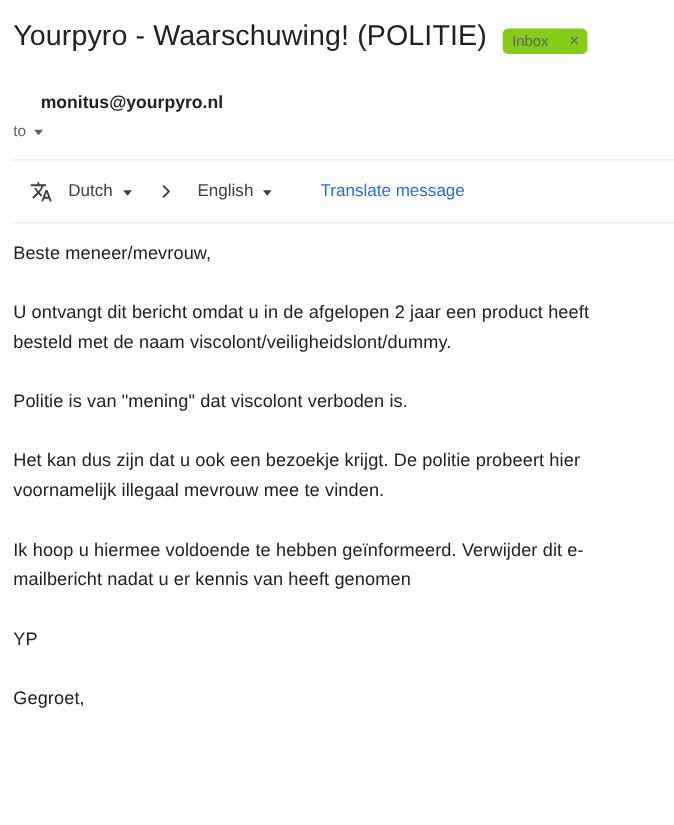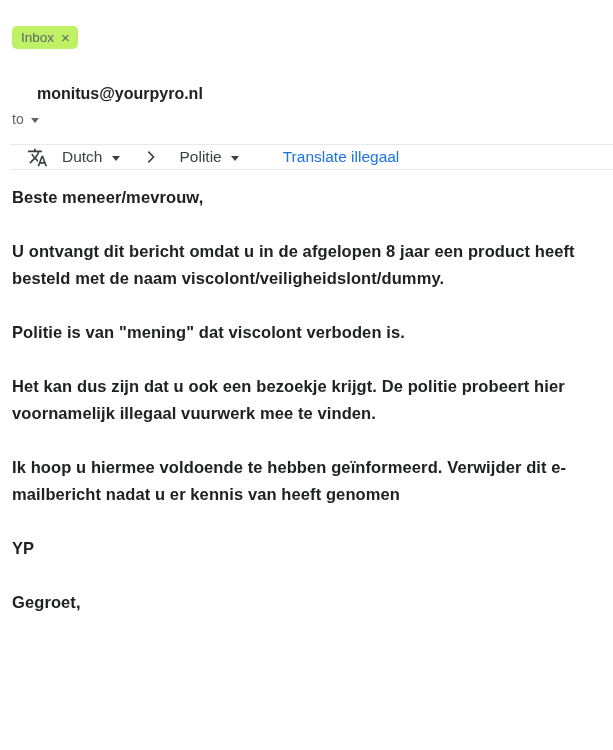--- a/index.html
+++ b/index.html
@@ -16,24 +16,24 @@
     display: flex; align-items: center; gap: 14px;
     margin-top: 4px;
   }
   .subject {
     font-size: 26px; font-weight: 400; color: #202124;
     line-height: 34px; letter-spacing: 0.1px;
     white-space: nowrap;
   }
   .chip {
     display: inline-flex; align-items: center;
-    background: #bef264; border-radius: 5px;
+    background: #84cc16; border-radius: 5px;
     padding: 4px 8px 4px 9px;
     font-size: 13.5px; color: #5f6368;
-    cursor: default; flex: none; margin-top: 12px;
+    cursor: default; flex: none; margin-top: 12px; gap: 12px;
   }
   .chip-x {
     margin-left: 7px; font-size: 15px; line-height: 13px;
     color: #5f6368; cursor: pointer;
   }
 
   
   .sender-block { margin-top: 35px; }
   .sender {
     font-size: 16px; font-weight: 700; color: #202124; line-height: 20px;
@@ -50,21 +50,21 @@
     border-top: 5px solid #5f6368;
     margin-left: 7px; margin-top: 2px;
   }
   .caret-down.dark { border-top-color: #3c4043; margin-left: 9px; }
 
   
   .translate-bar {
     margin: 16px -12px 0 -2px;
     border-top: 1px solid #e9e9e9;
     border-bottom: 1px solid #e9e9e9;
-    height: 26px;
+    height: 58px;
     display: flex; align-items: center;
     padding-left: 17px;
   }
   .translate-icon { display: inline-flex; flex: none; margin-right: 12px; }
   .lang-btn {
     background: none; border: none; font: inherit;
     display: inline-flex; align-items: center;
     font-size: 15.5px; color: #3c4043; cursor: pointer;
     font-family: "Liberation Sans", sans-serif;
     padding: 4px 2px;
@@ -72,29 +72,30 @@
   .chevron-right { display: inline-flex; margin: 0 18px 0 20px; }
   .translate-link {
     font-size: 15.5px; color: #1a73e8; text-decoration: none;
     margin-left: 42px; cursor: pointer;
   }
 
   
   .email-body { margin-top: 14px; padding-right: 8px; }
   .email-body p {
     font-size: 16.5px; color: #202124; line-height: 27px;
-    margin-bottom: 27px; letter-spacing: 0.1px; font-weight: bold;
+    margin-bottom: 27px; letter-spacing: 0.1px;
   }
 </style>
 </head>
 <body>
 
 <div class="page">
 
   <div class="subject-row">
+    <h1 class="subject">Yourpyro - Waarschuwing! (POLITIE)</h1>
     <span class="chip">
       <span>Inbox</span>
       <span class="chip-x">×</span>
     </span>
   </div>
 
   <div class="sender-block">
     <div class="sender">monitus@yourpyro.nl</div>
     <br>
     <div class="to-row">
@@ -115,30 +116,30 @@
       <span class="caret-down dark"></span>
     </button>
 
     <span class="chevron-right">
       <svg width="18" height="18" viewBox="0 0 24 24" fill="none" stroke="#3c4043" stroke-width="2.2" stroke-linecap="round" stroke-linejoin="round" aria-hidden="true">
         <path d="M9 5.5l6.5 6.5L9 18.5"></path>
       </svg>
     </span>
 
     <button class="lang-btn">
-      <span>Politie</span>
+      <span>English</span>
       <span class="caret-down dark"></span>
     </button>
 
-    <a class="translate-link">Translate illegaal</a>
+    <a class="translate-link">Translate message</a>
   </div>
 
   <div class="email-body">
     <p>Beste meneer/mevrouw,</p>
-    <p>U ontvangt dit bericht omdat u in de afgelopen 8 jaar een product heeft besteld met de naam viscolont/veiligheidslont/dummy.</p>
+    <p>U ontvangt dit bericht omdat u in de afgelopen 2 jaar een product heeft besteld met de naam viscolont/veiligheidslont/dummy.</p>
     <p>Politie is van "mening" dat viscolont verboden is.</p>
-    <p>Het kan dus zijn dat u ook een bezoekje krijgt. De politie probeert hier voornamelijk illegaal vuurwerk mee te vinden.</p>
+    <p>Het kan dus zijn dat u ook een bezoekje krijgt. De politie probeert hier voornamelijk illegaal mevrouw mee te vinden.</p>
     <p>Ik hoop u hiermee voldoende te hebben geïnformeerd. Verwijder dit e-mailbericht nadat u er kennis van heeft genomen</p>
     <p>YP</p>
     <p>Gegroet,</p>
   </div>
 
 </div>
 
 </body></html>

